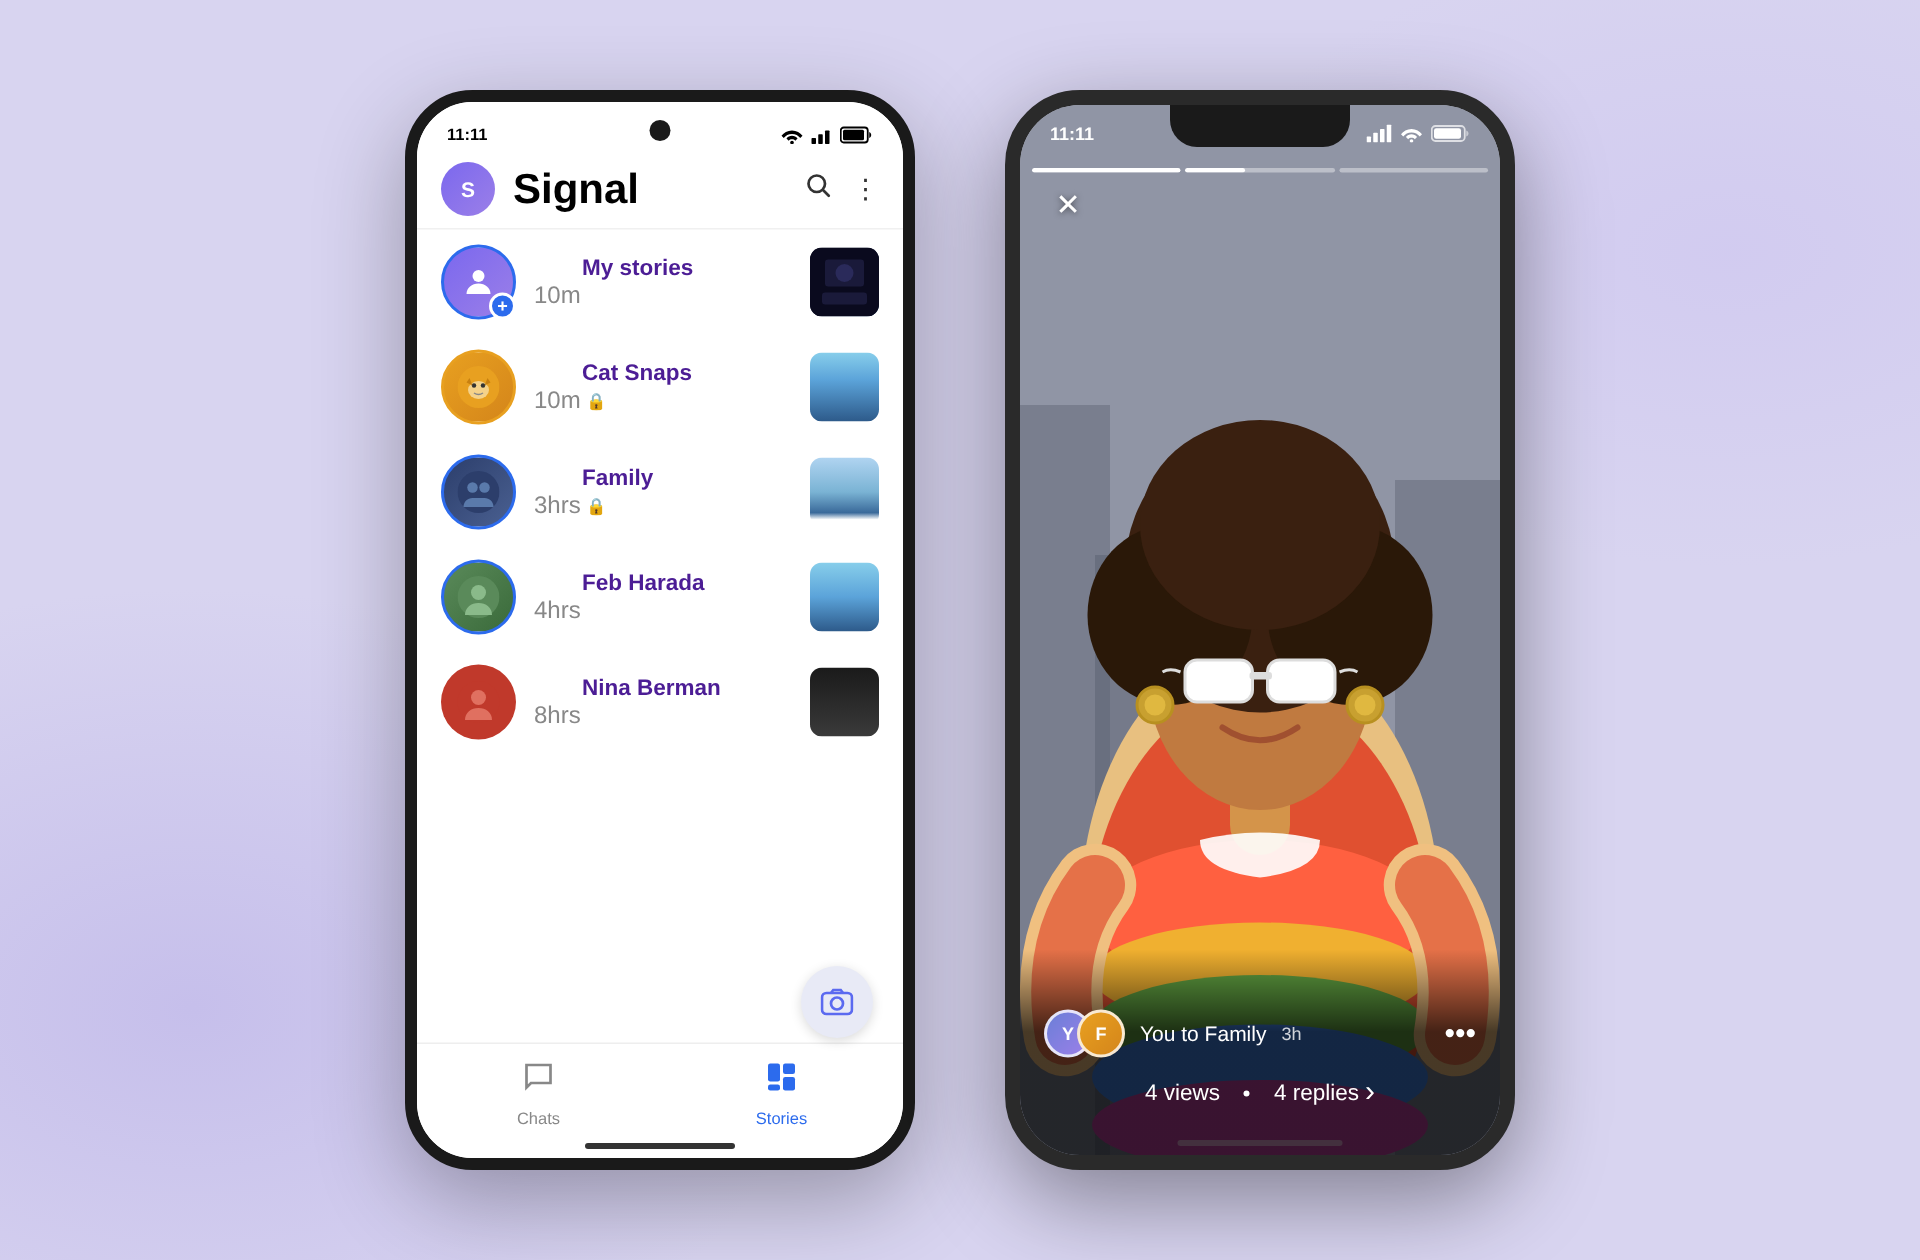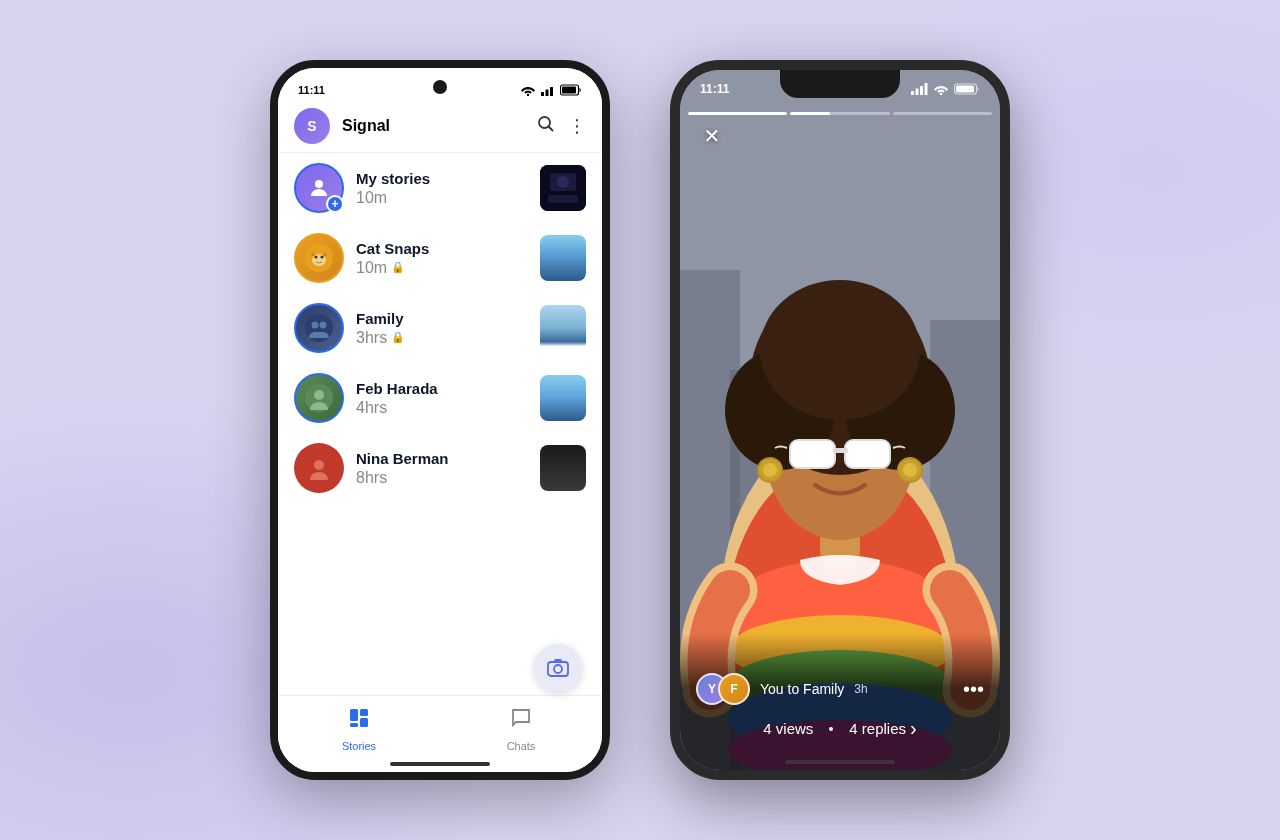--- a/index.html
+++ b/index.html
@@ -77,21 +77,21 @@
     
     .signal-header {
       display: flex;
       align-items: center;
       padding: 8px 16px;
       border-bottom: 1px solid #f0f0f0;
     }
 
     .signal-title {
       flex: 1;
-      font-size: 16px;
+      font-size: 28px;
       font-weight: 600;
       color: #000;
     }
 
     .header-icons {
       display: flex;
       gap: 12px;
       align-items: center;
     }
 
@@ -143,22 +143,23 @@
       border: 2px solid white;
     }
 
     .story-info {
       flex: 1;
     }
 
     .story-name {
       font-size: 15px;
       font-weight: 600;
-      color: #0f172a;
+      color: #4c1d95;
       margin-bottom: 2px;
+      margin-left: 32px;
     }
 
     .story-meta {
       display: flex;
       align-items: center;
       gap: 4px;
     }
 
     .story-time {
       font-size: 16px;
@@ -645,38 +646,38 @@
 
       <div class="camera-fab">
         <svg width="22" height="22" viewBox="0 0 22 22" fill="none">
           <rect x="1" y="5" width="20" height="14" rx="3" stroke="#5b6af0" stroke-width="1.8"></rect>
           <circle cx="11" cy="12" r="4" stroke="#5b6af0" stroke-width="1.8"></circle>
           <path d="M7 5l1.5-2h5L15 5" stroke="#5b6af0" stroke-width="1.8"></path>
         </svg>
       </div>
 
       <div class="bottom-nav">
+        <div class="nav-item">
+          <span class="nav-icon">
+            <svg width="24" height="24" viewBox="0 0 24 24" fill="none">
+              <path d="M4 4h16v12H7l-3 3V4z" stroke="#888" stroke-width="1.8" fill="none"></path>
+            </svg>
+          </span>
+          <span class="nav-label">Chats</span>
+        </div>
         <div class="nav-item active">
           <span class="nav-icon">
             <svg width="24" height="24" viewBox="0 0 24 24" fill="none">
               <rect x="3" y="3" width="8" height="12" rx="1.5" fill="#2c6bed"></rect>
               <rect x="13" y="3" width="8" height="7" rx="1.5" fill="#2c6bed"></rect>
               <rect x="13" y="12" width="8" height="9" rx="1.5" fill="#2c6bed"></rect>
               <rect x="3" y="17" width="8" height="4" rx="1.5" fill="#2c6bed"></rect>
             </svg>
           </span>
           <span class="nav-label" style="color:#2c6bed;">Stories</span>
-        </div>
-        <div class="nav-item">
-          <span class="nav-icon">
-            <svg width="24" height="24" viewBox="0 0 24 24" fill="none">
-              <path d="M4 4h16v12H7l-3 3V4z" stroke="#888" stroke-width="1.8" fill="none"></path>
-            </svg>
-          </span>
-          <span class="nav-label">Chats</span>
         </div>
       </div>
 
       <div class="android-home-indicator"></div>
     </div>
   </div>
 
   <div class="iphone">
     <div class="iphone-notch"></div>
 

